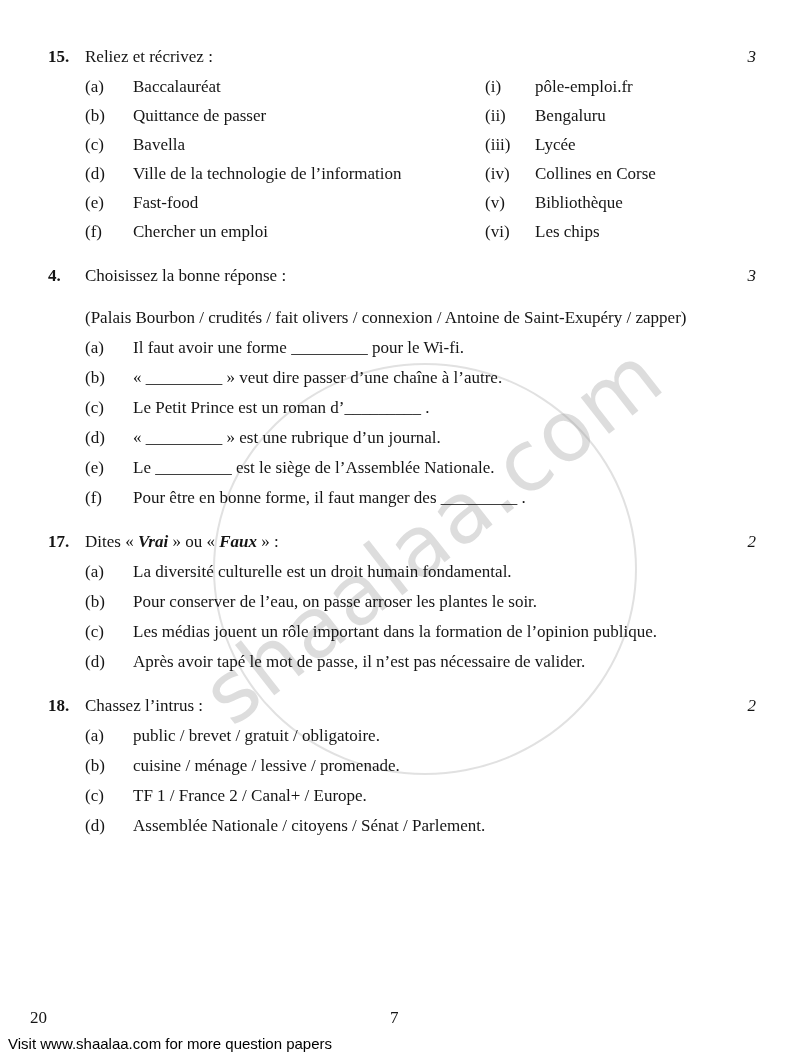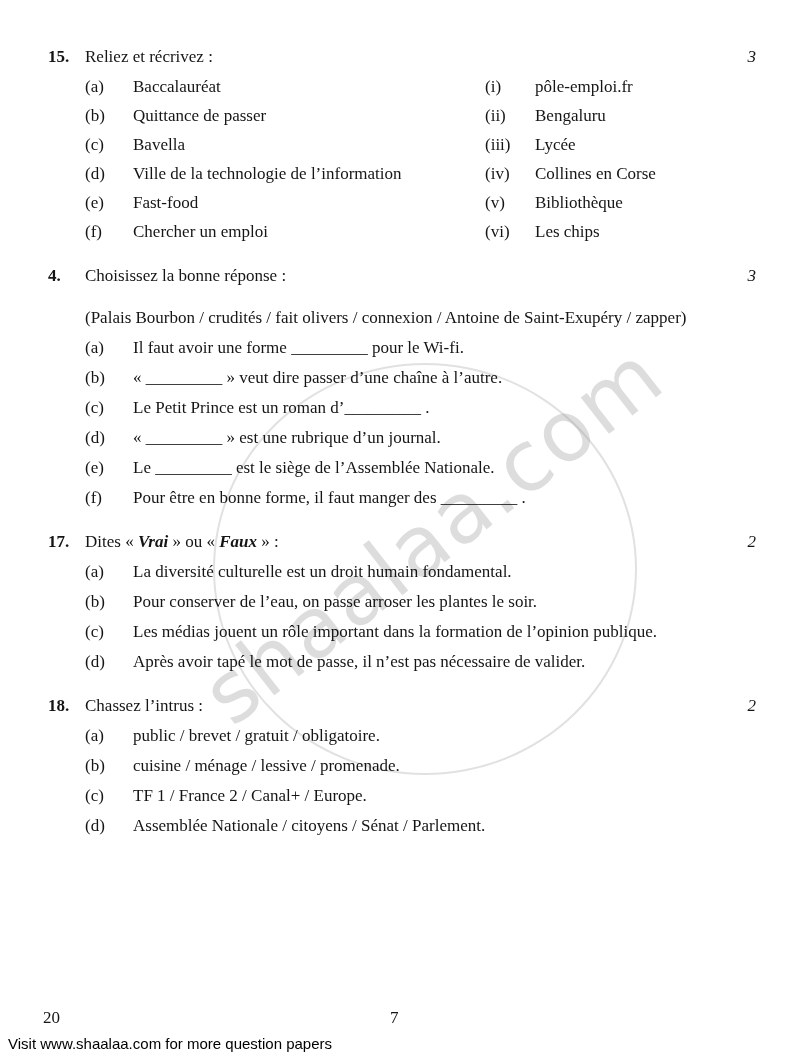--- a/index.html
+++ b/index.html
@@ -58,21 +58,21 @@
   
   .item { display: flex; margin-bottom: 9px; }
   .item-label { width: 48px; flex: 0 0 48px; }
   .item-text { flex: 1; }
   .justify { text-align: justify; }
   .wordbank { text-align: justify; margin-bottom: 9px; margin-top: 21px; }
   .it { }
   .bi { font-weight: bold; font-style: italic; }
   
   .footer-pages { position: absolute; left: 0; right: 0; bottom: 32px; z-index: 1; }
-  .footer-page-left { position: absolute; left: 43px; bottom: 0; }
+  .footer-page-left { position: absolute; left: 30px; bottom: 0; }
   .footer-page-center { position: absolute; left: 390px; bottom: 0; }
   .footer-note {
     position: absolute; left: 8px; bottom: 6px; z-index: 1;
     font-family: "Liberation Sans", sans-serif;
     font-size: 15px; color: #000;
   }
 </style>
 </head>
 <body>
 

